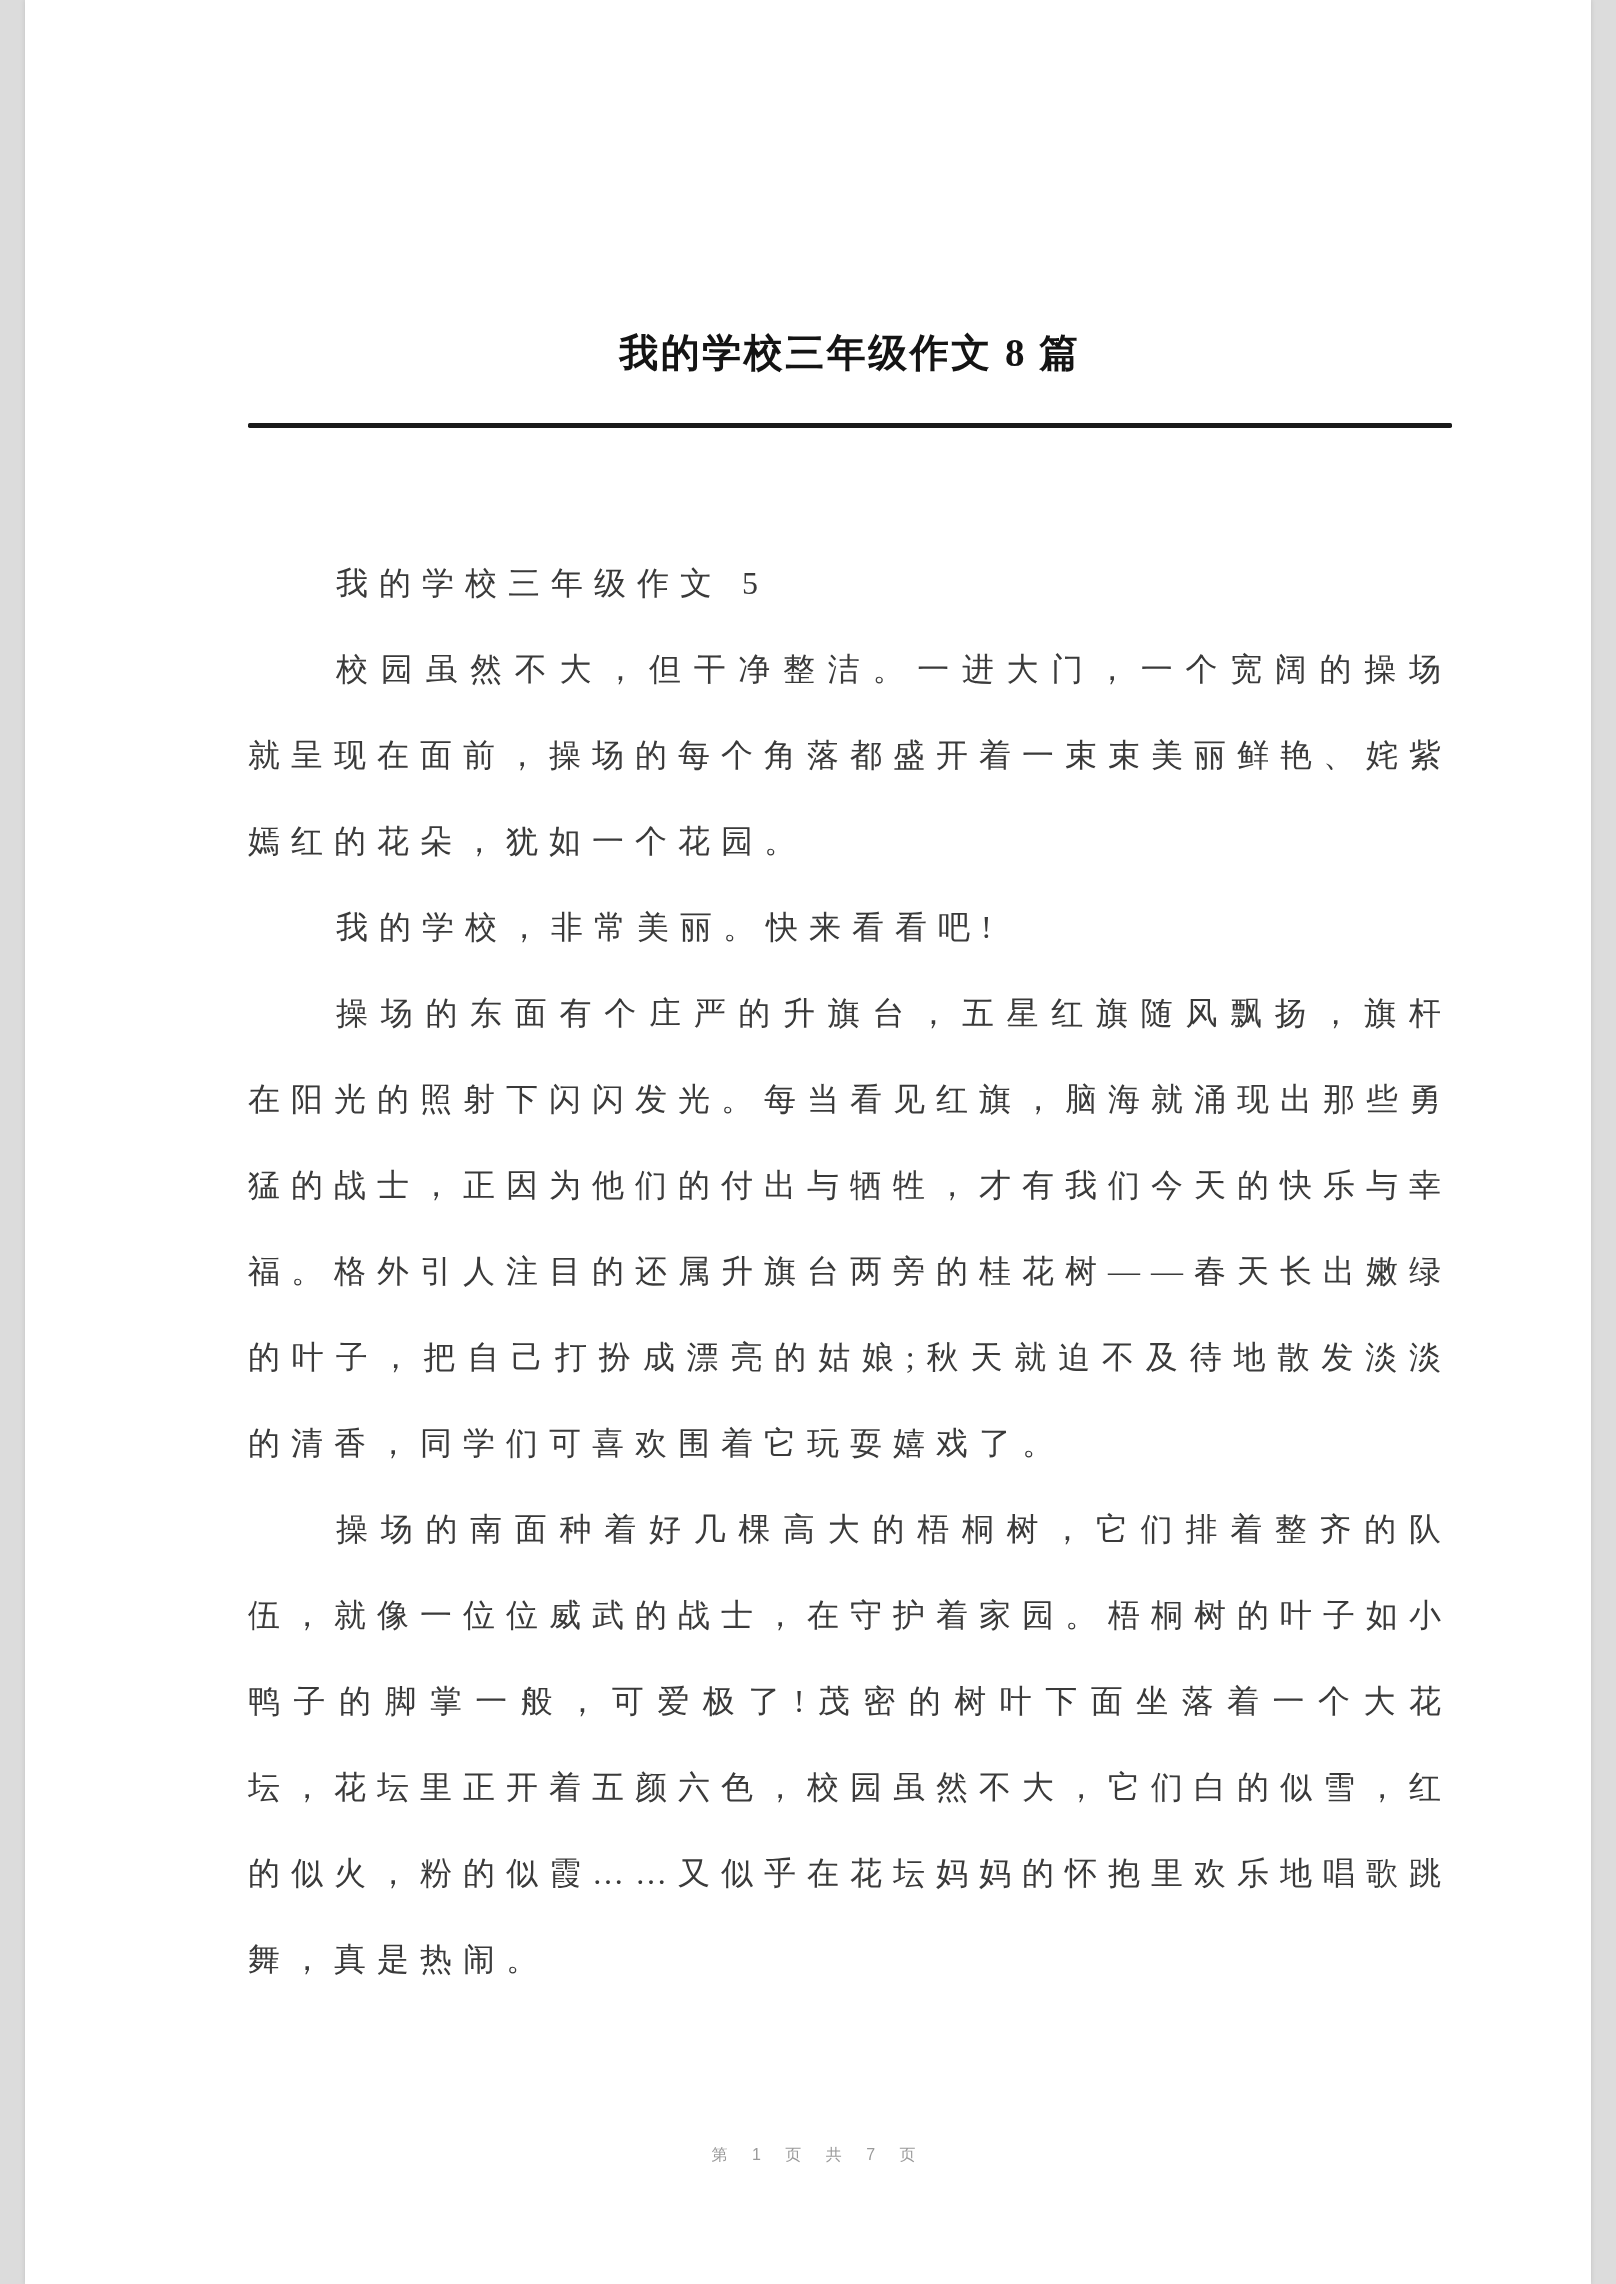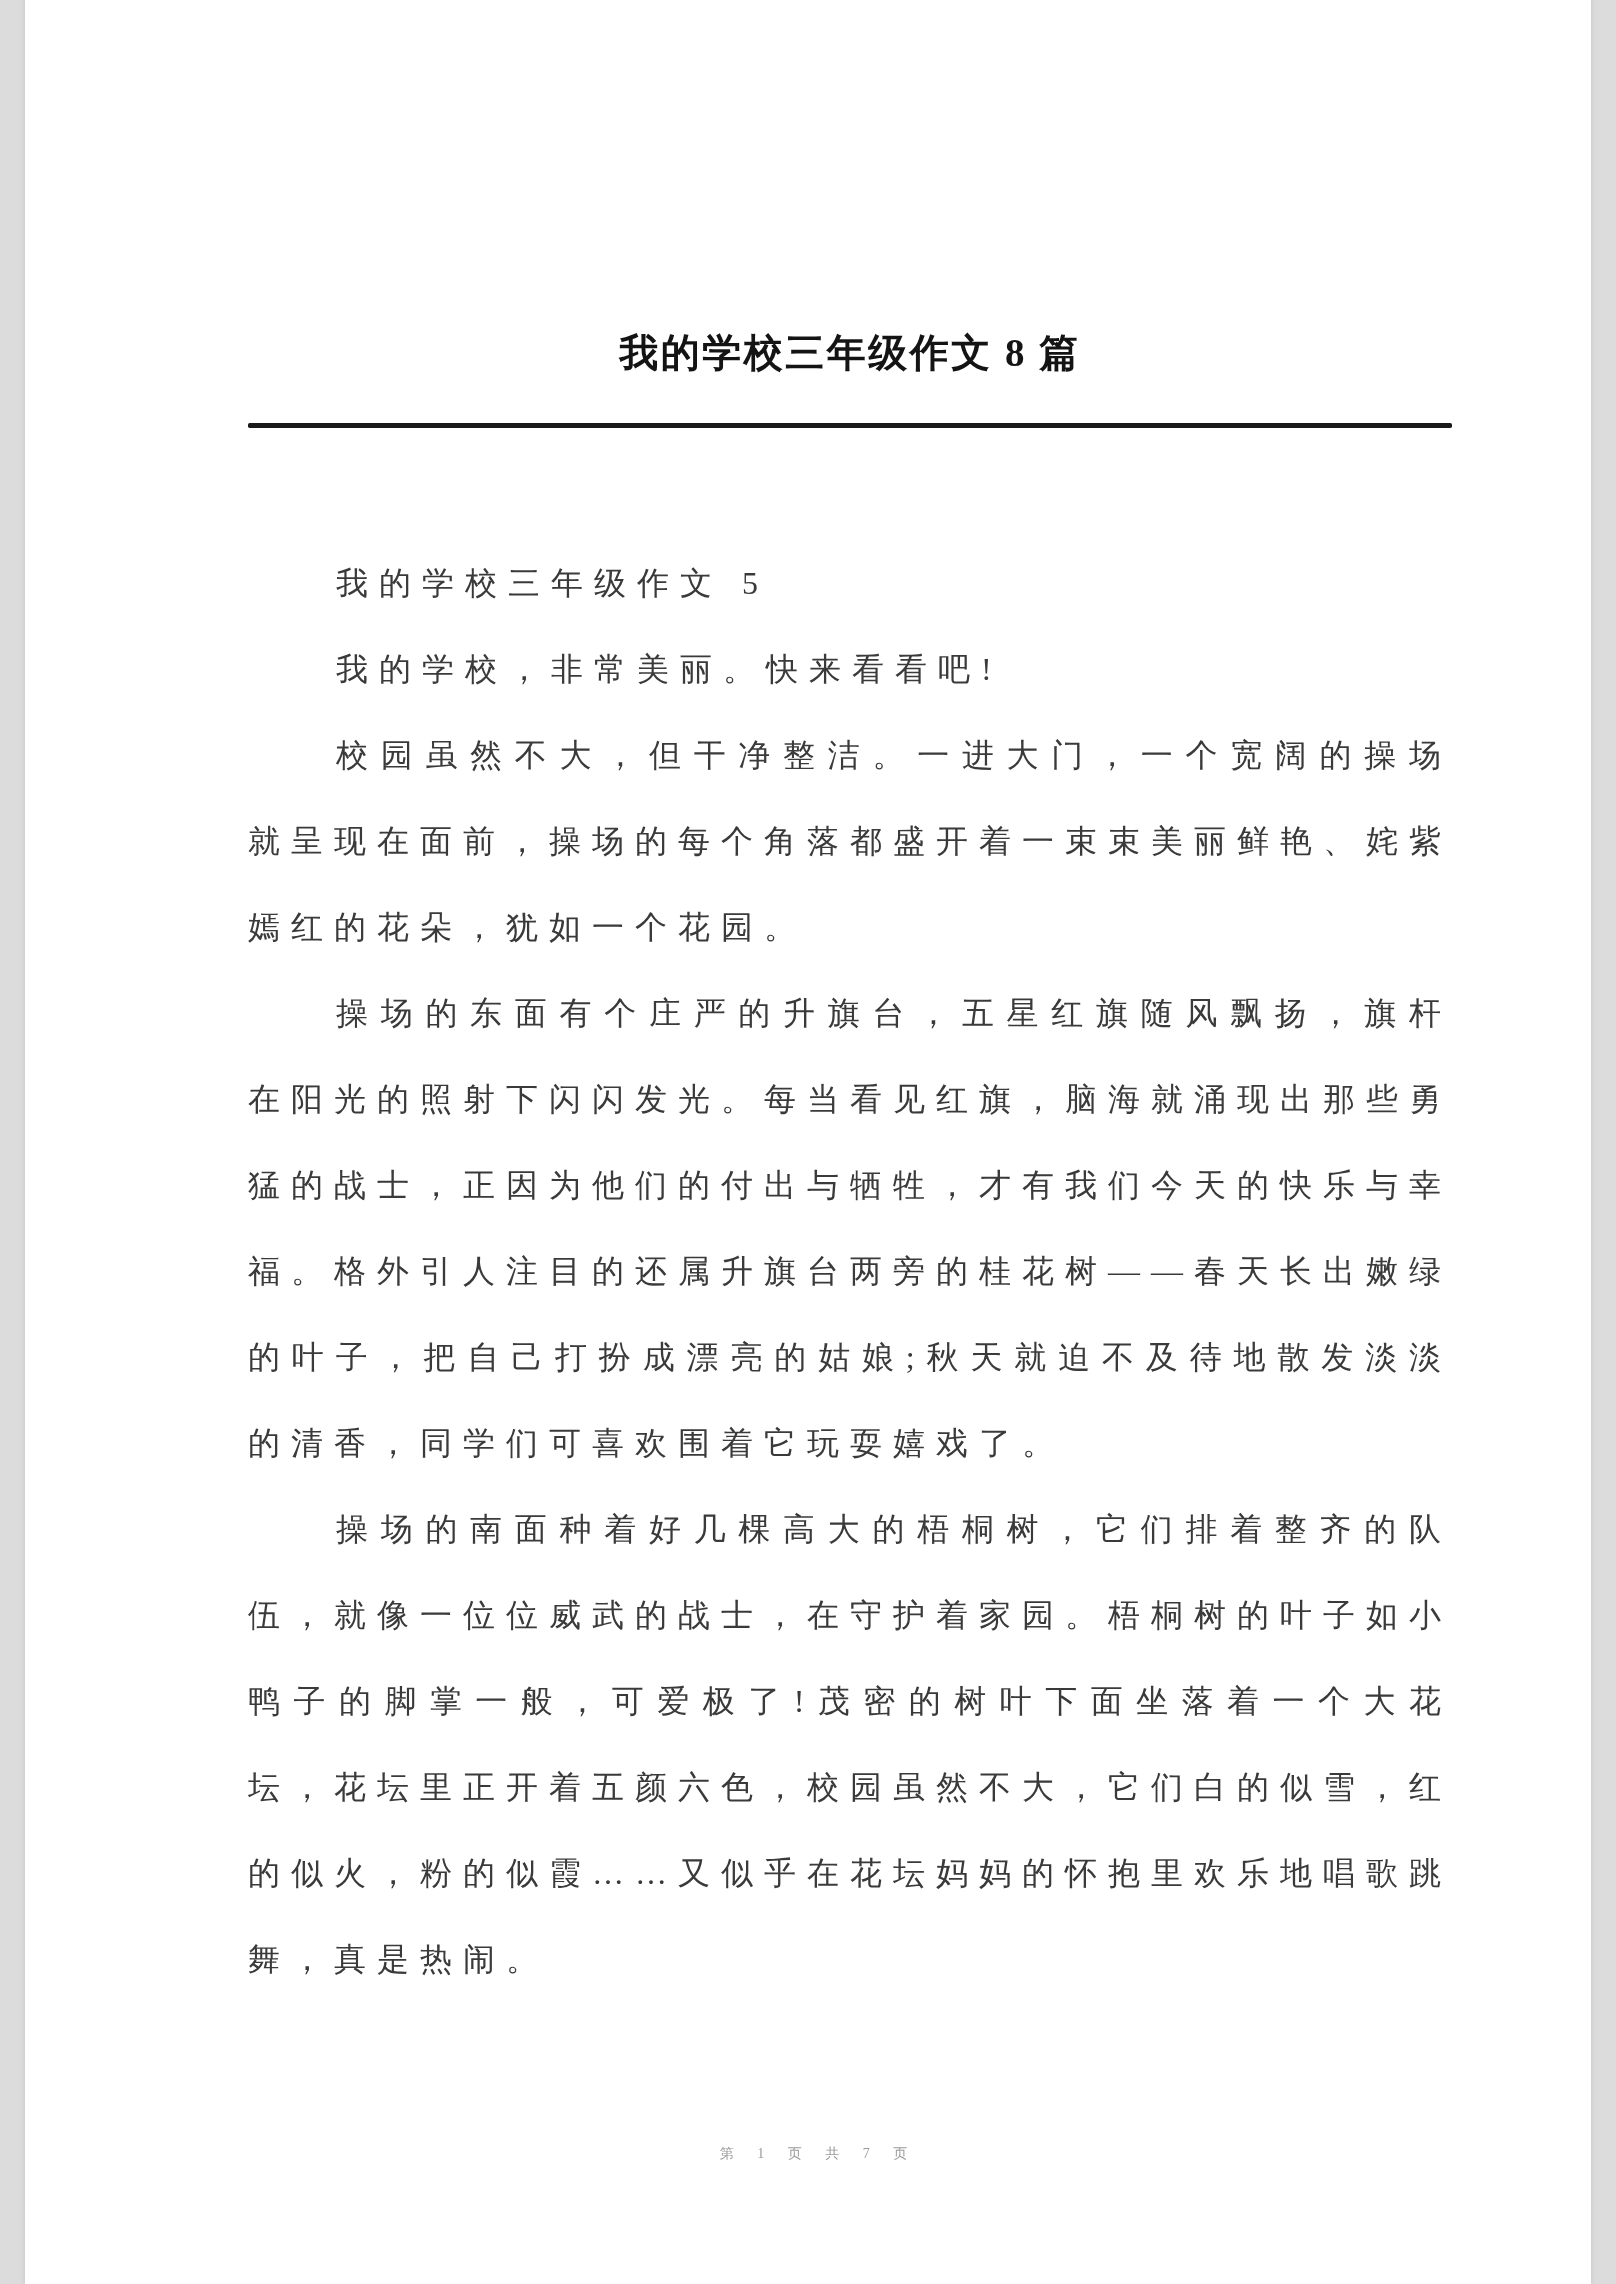--- a/index.html
+++ b/index.html
@@ -63,41 +63,41 @@
     text-justify: inter-ideograph;
     text-indent: 88px;
     font-family: "Liberation Serif", serif;
   }
   .page-footer {
     position: absolute;
     left: 0;
     top: 2145px;
     width: 100%;
     text-align: center;
-    font-size: 14px;
+    font-size: 16px;
     letter-spacing: 10px;
     color: #9a9a9a;
-    font-family: Liberation Serif, serif;
+    font-family: Liberation Sans, sans-serif;
   }
 </style>
 </head>
 <body>
 
 <div class="canvas">
   <div class="page">
     <div class="content">
 
       <h1 class="doc-title">我的学校三年级作文 8 篇</h1>
 
       <div class="title-rule"></div>
 
       <div class="doc-body">
         <p>我的学校三年级作文 5</p>
+        <p>校园虽然不大，但干净整洁。一进大门，一个宽阔的操场就呈现在面前，操场的每个角落都盛开着一束束美丽鲜艳、姹紫嫣红的花朵，犹如一个花园。</p>
         <p>我的学校，非常美丽。快来看看吧!</p>
-        <p>校园虽然不大，但干净整洁。一进大门，一个宽阔的操场就呈现在面前，操场的每个角落都盛开着一束束美丽鲜艳、姹紫嫣红的花朵，犹如一个花园。</p>
         <p>操场的东面有个庄严的升旗台，五星红旗随风飘扬，旗杆在阳光的照射下闪闪发光。每当看见红旗，脑海就涌现出那些勇猛的战士，正因为他们的付出与牺牲，才有我们今天的快乐与幸福。格外引人注目的还属升旗台两旁的桂花树——春天长出嫩绿的叶子，把自己打扮成漂亮的姑娘;秋天就迫不及待地散发淡淡的清香，同学们可喜欢围着它玩耍嬉戏了。</p>
         <p>操场的南面种着好几棵高大的梧桐树，它们排着整齐的队伍，就像一位位威武的战士，在守护着家园。梧桐树的叶子如小鸭子的脚掌一般，可爱极了!茂密的树叶下面坐落着一个大花坛，花坛里正开着五颜六色，校园虽然不大，它们白的似雪，红的似火，粉的似霞……又似乎在花坛妈妈的怀抱里欢乐地唱歌跳舞，真是热闹。</p>
       </div>
 
       <div class="page-footer">第 1 页 共 7 页</div>
 
     </div>
   </div>
 </div>
 

